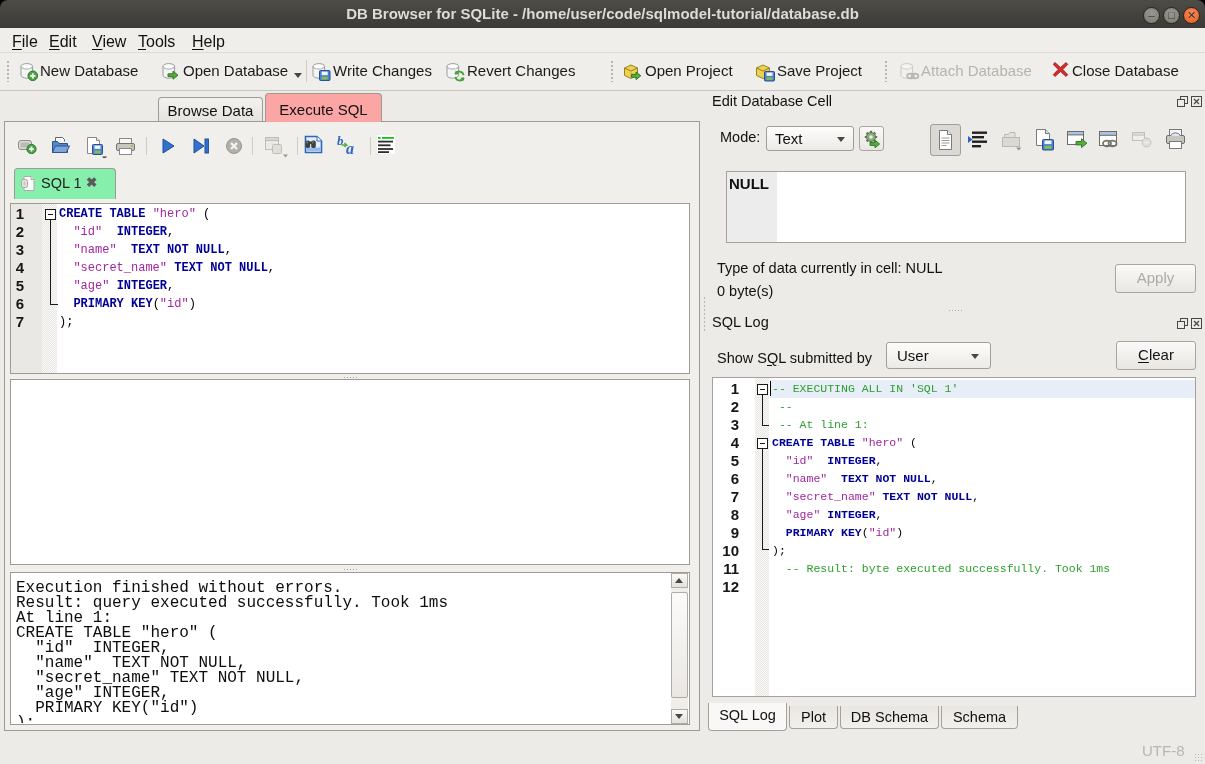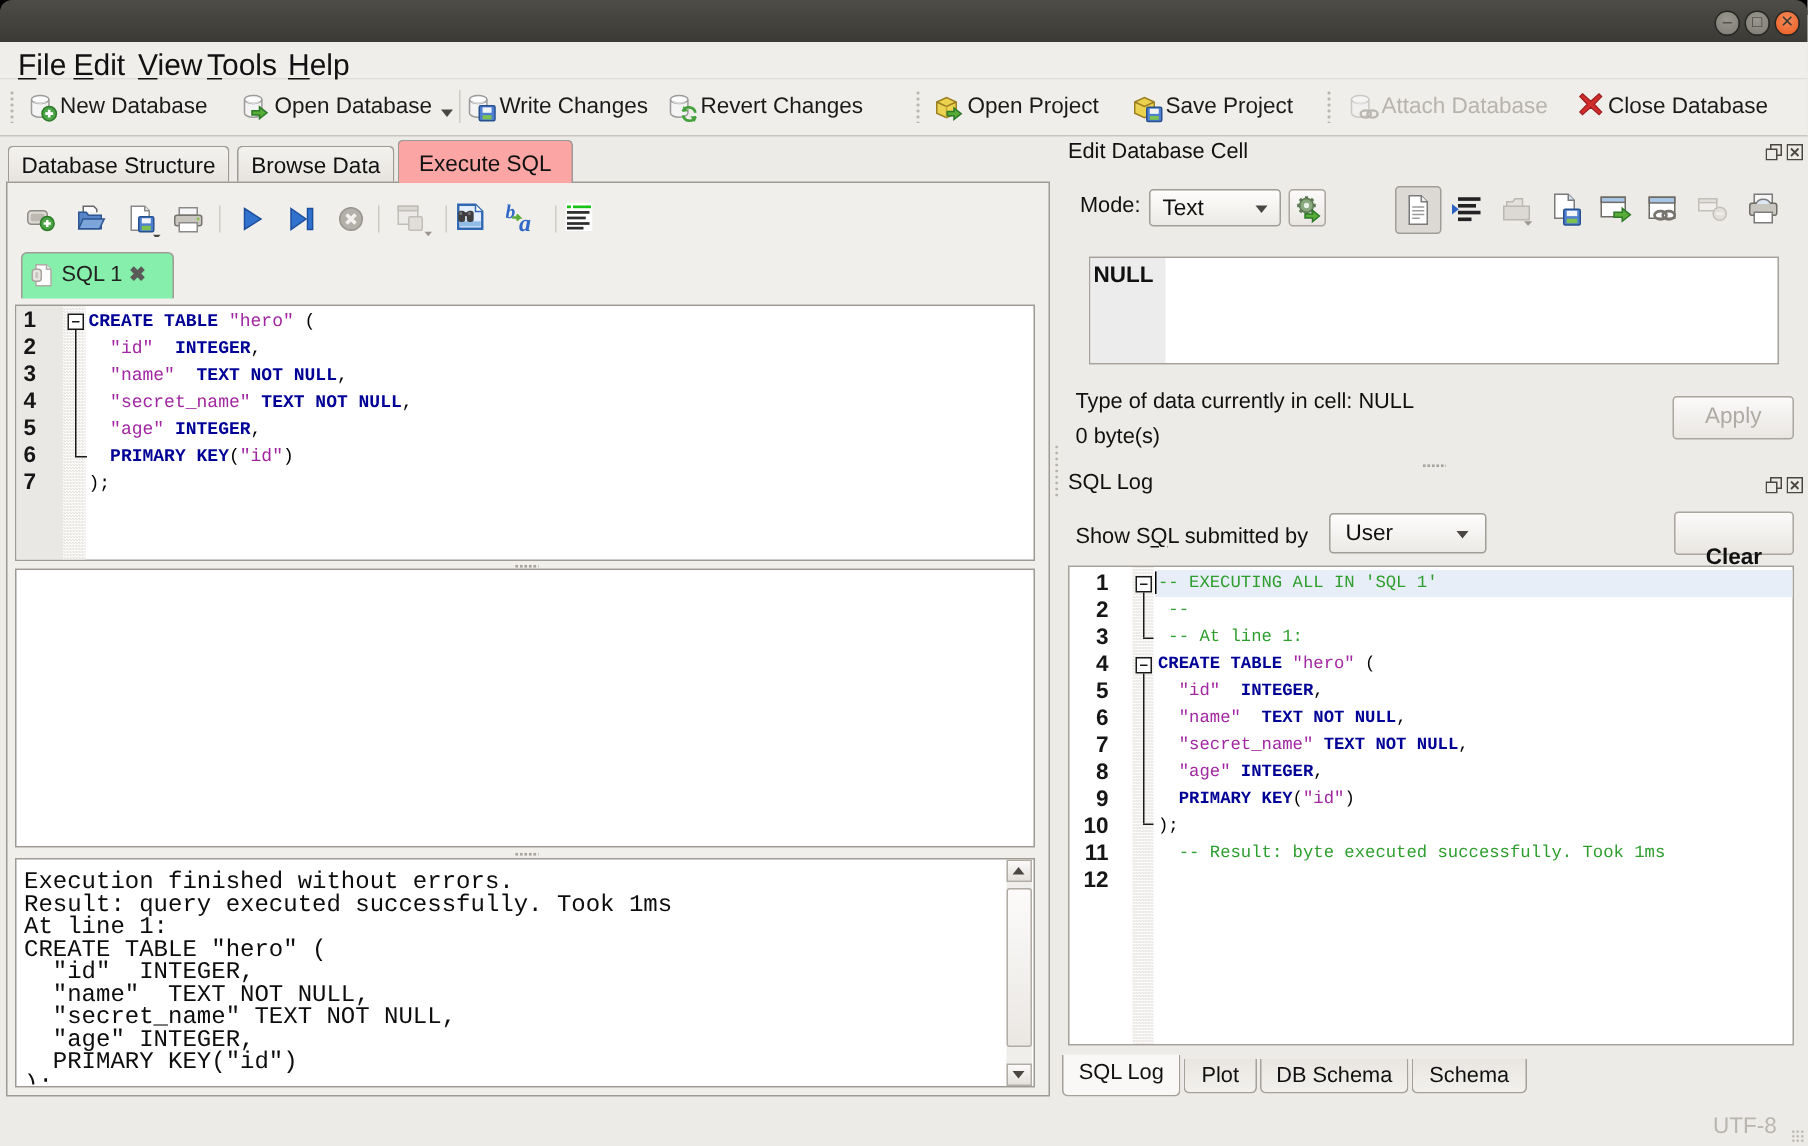--- a/index.html
+++ b/index.html
@@ -9,21 +9,21 @@
 
 #titlebar{left:0;top:0;width:1205px;height:28px;background:linear-gradient(#4d4c47,#3b3a36);border-radius:8px 8px 0 0;}
 #titletext{left:0;top:5px;width:1205px;text-align:center;color:#dfdbd6;font-weight:bold;font-size:15px;}
 .winbtn{top:6.5px;width:17px;height:17px;border-radius:50%;border:1px solid #262622;box-sizing:border-box;}
 #btn-min{left:1143px;background:radial-gradient(circle at 50% 35%,#9a978f,#7d7a73);}
 #btn-max{left:1163px;background:radial-gradient(circle at 50% 35%,#9a978f,#7d7a73);}
 #btn-close{left:1183px;background:radial-gradient(circle at 50% 35%,#f68b5a,#ea5a20);}
 .winglyph{position:absolute;left:0;top:0;width:15px;height:15px;color:#3a3a33;font-size:11px;line-height:15px;text-align:center;}
 
 #menubar{left:0;top:28px;width:1205px;height:24px;background:#f0eeea;border-bottom:1px solid #e0ddd8;}
-.menuitem{position:absolute;top:33px;font-size:20px;color:#111;}
+.menuitem{position:absolute;top:33px;font-size:16px;color:#111;}
 .mn{text-decoration:underline;text-underline-offset:2px;}
 
 #toolbar{left:0;top:53px;width:1205px;height:37px;background:#f0eeea;border-bottom:1px solid #c9c5bf;}
 .tbtext{position:absolute;top:62px;font-size:15px;color:#1a1a1a;}
 .tbtext.dis{color:#b7b3ad;}
 .tbhandle{position:absolute;top:60px;width:4px;height:22px;background-image:radial-gradient(circle,#b9b5af 34%,transparent 40%);background-size:4px 4px;}
 .tbsep{position:absolute;top:60px;width:1px;height:22px;background:#cfccc6;}
 .tbicon{position:absolute;top:61px;}
 .ddarrow{position:absolute;width:0;height:0;border-left:4px solid transparent;border-right:4px solid transparent;border-top:5px solid #4a4742;}
 
@@ -57,20 +57,21 @@
 .foldbox{position:absolute;width:11px;height:11px;background:#fff;border:1px solid #1a1a1a;box-sizing:border-box;}
 .foldbox::after{content:"";position:absolute;left:2px;right:2px;top:4px;height:1px;background:#1a1a1a;}
 .fline{position:absolute;width:1px;background:#1a1a1a;}
 .fcorner{position:absolute;height:1px;background:#1a1a1a;}
 </style>
 </head>
 <body>
 <div id="app">
   <div class="abs" style="left:0;top:0;width:1205px;height:10px;background:#000;"></div>
   <div id="titlebar" class="abs"></div>
+  <div id="titletext" class="abs">DB Browser for SQLite - /home/user/code/sqlmodel-tutorial/database.db</div>
   <div id="btn-min" class="abs winbtn">
       <span class="winglyph">–</span>
     </div>
   <div id="btn-max" class="abs winbtn">
       <span class="winglyph">□</span>
     </div>
   <div id="btn-close" class="abs winbtn">
       <span class="winglyph">✕</span>
     </div>
   <div id="menubar" class="abs"></div>
@@ -142,21 +143,20 @@
       <ellipse cx="12.5" cy="15" rx="3.4" ry="2.4" fill="none" stroke="#77736d" stroke-width="1.6"></ellipse>
       <ellipse cx="17" cy="15" rx="3.4" ry="2.4" fill="none" stroke="#77736d" stroke-width="1.6"></ellipse>
     </g>
       </svg></div>
   <div class="tbtext dis" style="left:921px;">Attach Database</div>
   <div class="tbicon" id="ic-closedb" style="left:1052px;"><svg width="17" height="17" viewBox="0 0 17 17">
       <path d="M3 1.5 l5.5 5 l5.5 -5 l1.8 1.8 l-5 5.2 l5 5.2 l-1.8 1.8 l-5.5 -5 l-5.5 5 l-1.8 -1.8 l5 -5.2 l-5 -5.2 z" fill="#d22d2d" stroke="#9c1c1c" stroke-width="0.8"></path>
     </svg></div>
   <div class="tbtext" style="left:1072px;">Close Database</div>
 
-  <div class="mtab" style="left:5px;width:148px;"><span>Database Structure</span></div>
   <div class="mtab" style="left:158px;width:105px;"><span>Browse Data</span></div>
   <div class="mtab" id="mtab-active" style="left:265px;width:117px;"><span style="top:7px;">Execute SQL</span></div>
   <div id="tabpane" class="abs"></div>
 
   <div id="edtoolbar">
     <svg class="abs" style="left:17px;top:136px;" width="21" height="20" viewBox="0 0 21 20">
       <rect x="1.5" y="4.5" width="13" height="9" rx="2.5" fill="#dddad5" stroke="#8f8b85"></rect>
       <rect x="3.5" y="6.5" width="9" height="5" rx="1" fill="#bdb9b2"></rect>
       <circle cx="14.5" cy="13" r="4.6" fill="#4ba446" stroke="#2d7a29"></circle>
       <path d="M14.5 10.6 v4.8 M12.1 13 h4.8" stroke="#fff" stroke-width="1.7"></path>
@@ -392,21 +392,21 @@
     <svg class="abs" style="left:1191px;top:318px;" width="11" height="11" viewBox="0 0 11 11">
       <rect x="0.5" y="0.5" width="10" height="10" fill="none" stroke="#4a4742"></rect>
       <path d="M3 3 l5 5 M8 3 l-5 5" stroke="#4a4742" stroke-width="1.2"></path>
     </svg>
   </div>
   <div class="docktitle" style="left:717px;top:350px;">Show S<span class="mn">Q</span>L submitted by</div>
   <div class="combo" style="left:886px;top:342px;width:105px;height:27px;">
       <span style="position:absolute;left:10px;top:4px;">User</span>
       <span class="ca" style="left:84px;top:11px;"></span>
     </div>
-  <div class="btn" style="left:1116px;top:341px;width:80px;height:29px;color:#111;"><span style="position:relative;top:21px;font-weight:bold;"><span class="mn">C</span>lear</span></div>
+  <div class="btn" style="left:1116px;top:341px;width:80px;height:29px;color:#111;"><span style="position:relative;top:4px;"><span class="mn">C</span>lear</span></div>
 
   <div class="abs" style="left:712px;top:377px;width:484px;height:320px;background:#fff;border:1px solid #a5a19a;box-sizing:border-box;"></div>
   <div class="abs" style="left:755px;top:378px;width:14px;height:318px;background-image:conic-gradient(#e8e6e2 25%,transparent 0 50%,#e8e6e2 0 75%,transparent 0);background-size:2px 2px;background-color:#fbfaf9;"></div>
   <div class="abs" style="left:770px;top:380px;width:425px;height:18px;background:#e8eef8;"></div>
   <div class="abs" style="left:711px;top:380px;width:28px;font-size:15px;line-height:18px;font-weight:bold;color:#161616;text-align:right;white-space:pre;font-family:'Liberation Sans',sans-serif;">1
 2
 3
 4
 5
 6

